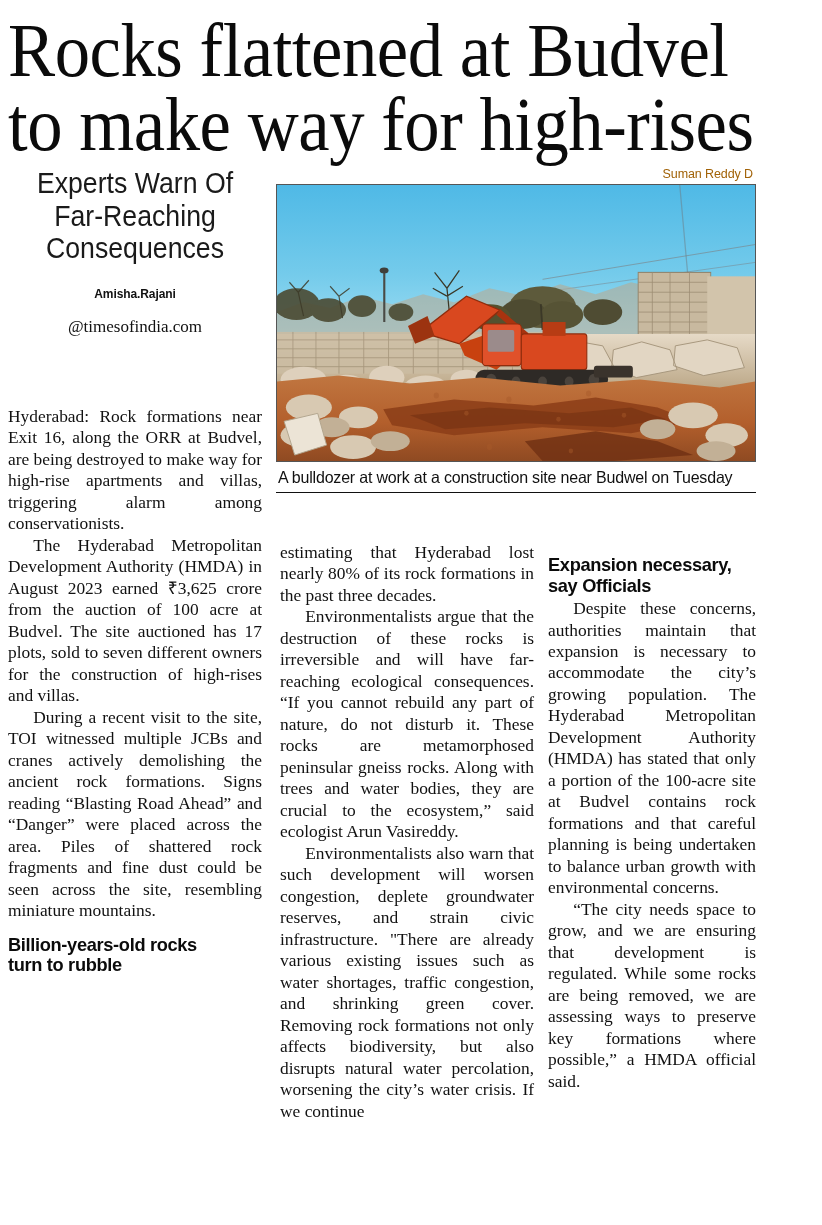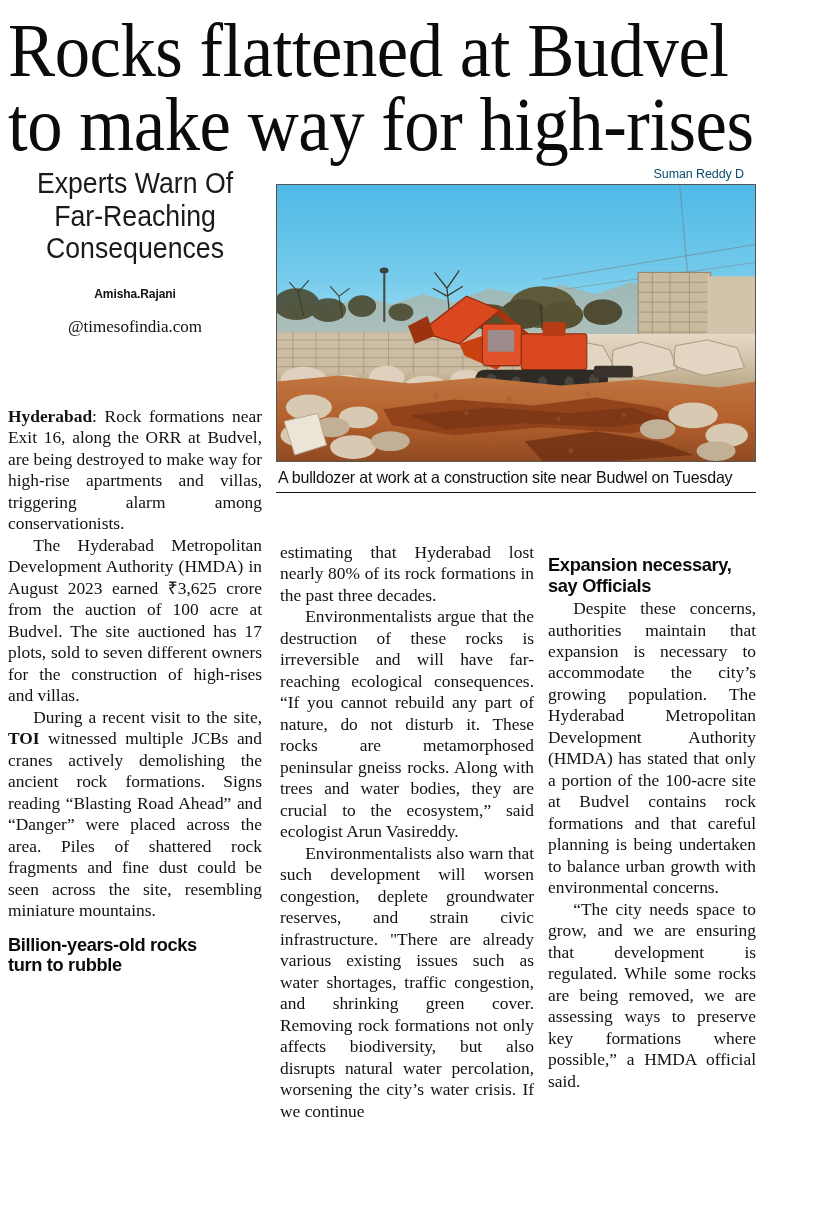--- a/index.html
+++ b/index.html
@@ -84,22 +84,22 @@
   }
 
   .photo-col {
     flex: 1 1 auto;
     min-width: 0;
   }
   .photo-credit {
     font-family: "Liberation Sans", sans-serif;
     font-size: 12.5px;
     text-align: right;
-    color: #0c4a6e;
-    margin: 0 12px 3px 0;
+    color: #a16207;
+    margin: 0 3px 3px 0;
     letter-spacing: -0.1px;
   }
 
   
   .photo-frame {
     width: 100%;
     height: 278px;
     border: 1px solid #555;
     box-sizing: border-box;
     overflow: hidden;
@@ -164,21 +164,21 @@
     line-height: 1.08;
     margin: 13px 0 2px 0;
     color: #0b0b0b;
     letter-spacing: -0.35px;
     transform: scaleX(0.96);
     transform-origin: left center;
     text-align: left;
   }
   .subhead span { display: block; }
 
-  b, strong { font-weight: bold; }
+  b, strong { font-weight: normal; }
   .rupee { font-family: "Liberation Serif", serif; }
 </style>
 </head>
 <body>
 
 <div class="page">
 
   <h1 class="headline">
     <span class="hl-line">Rocks flattened at Budvel</span>
     <span class="hl-line">to make way for high-rises</span>

